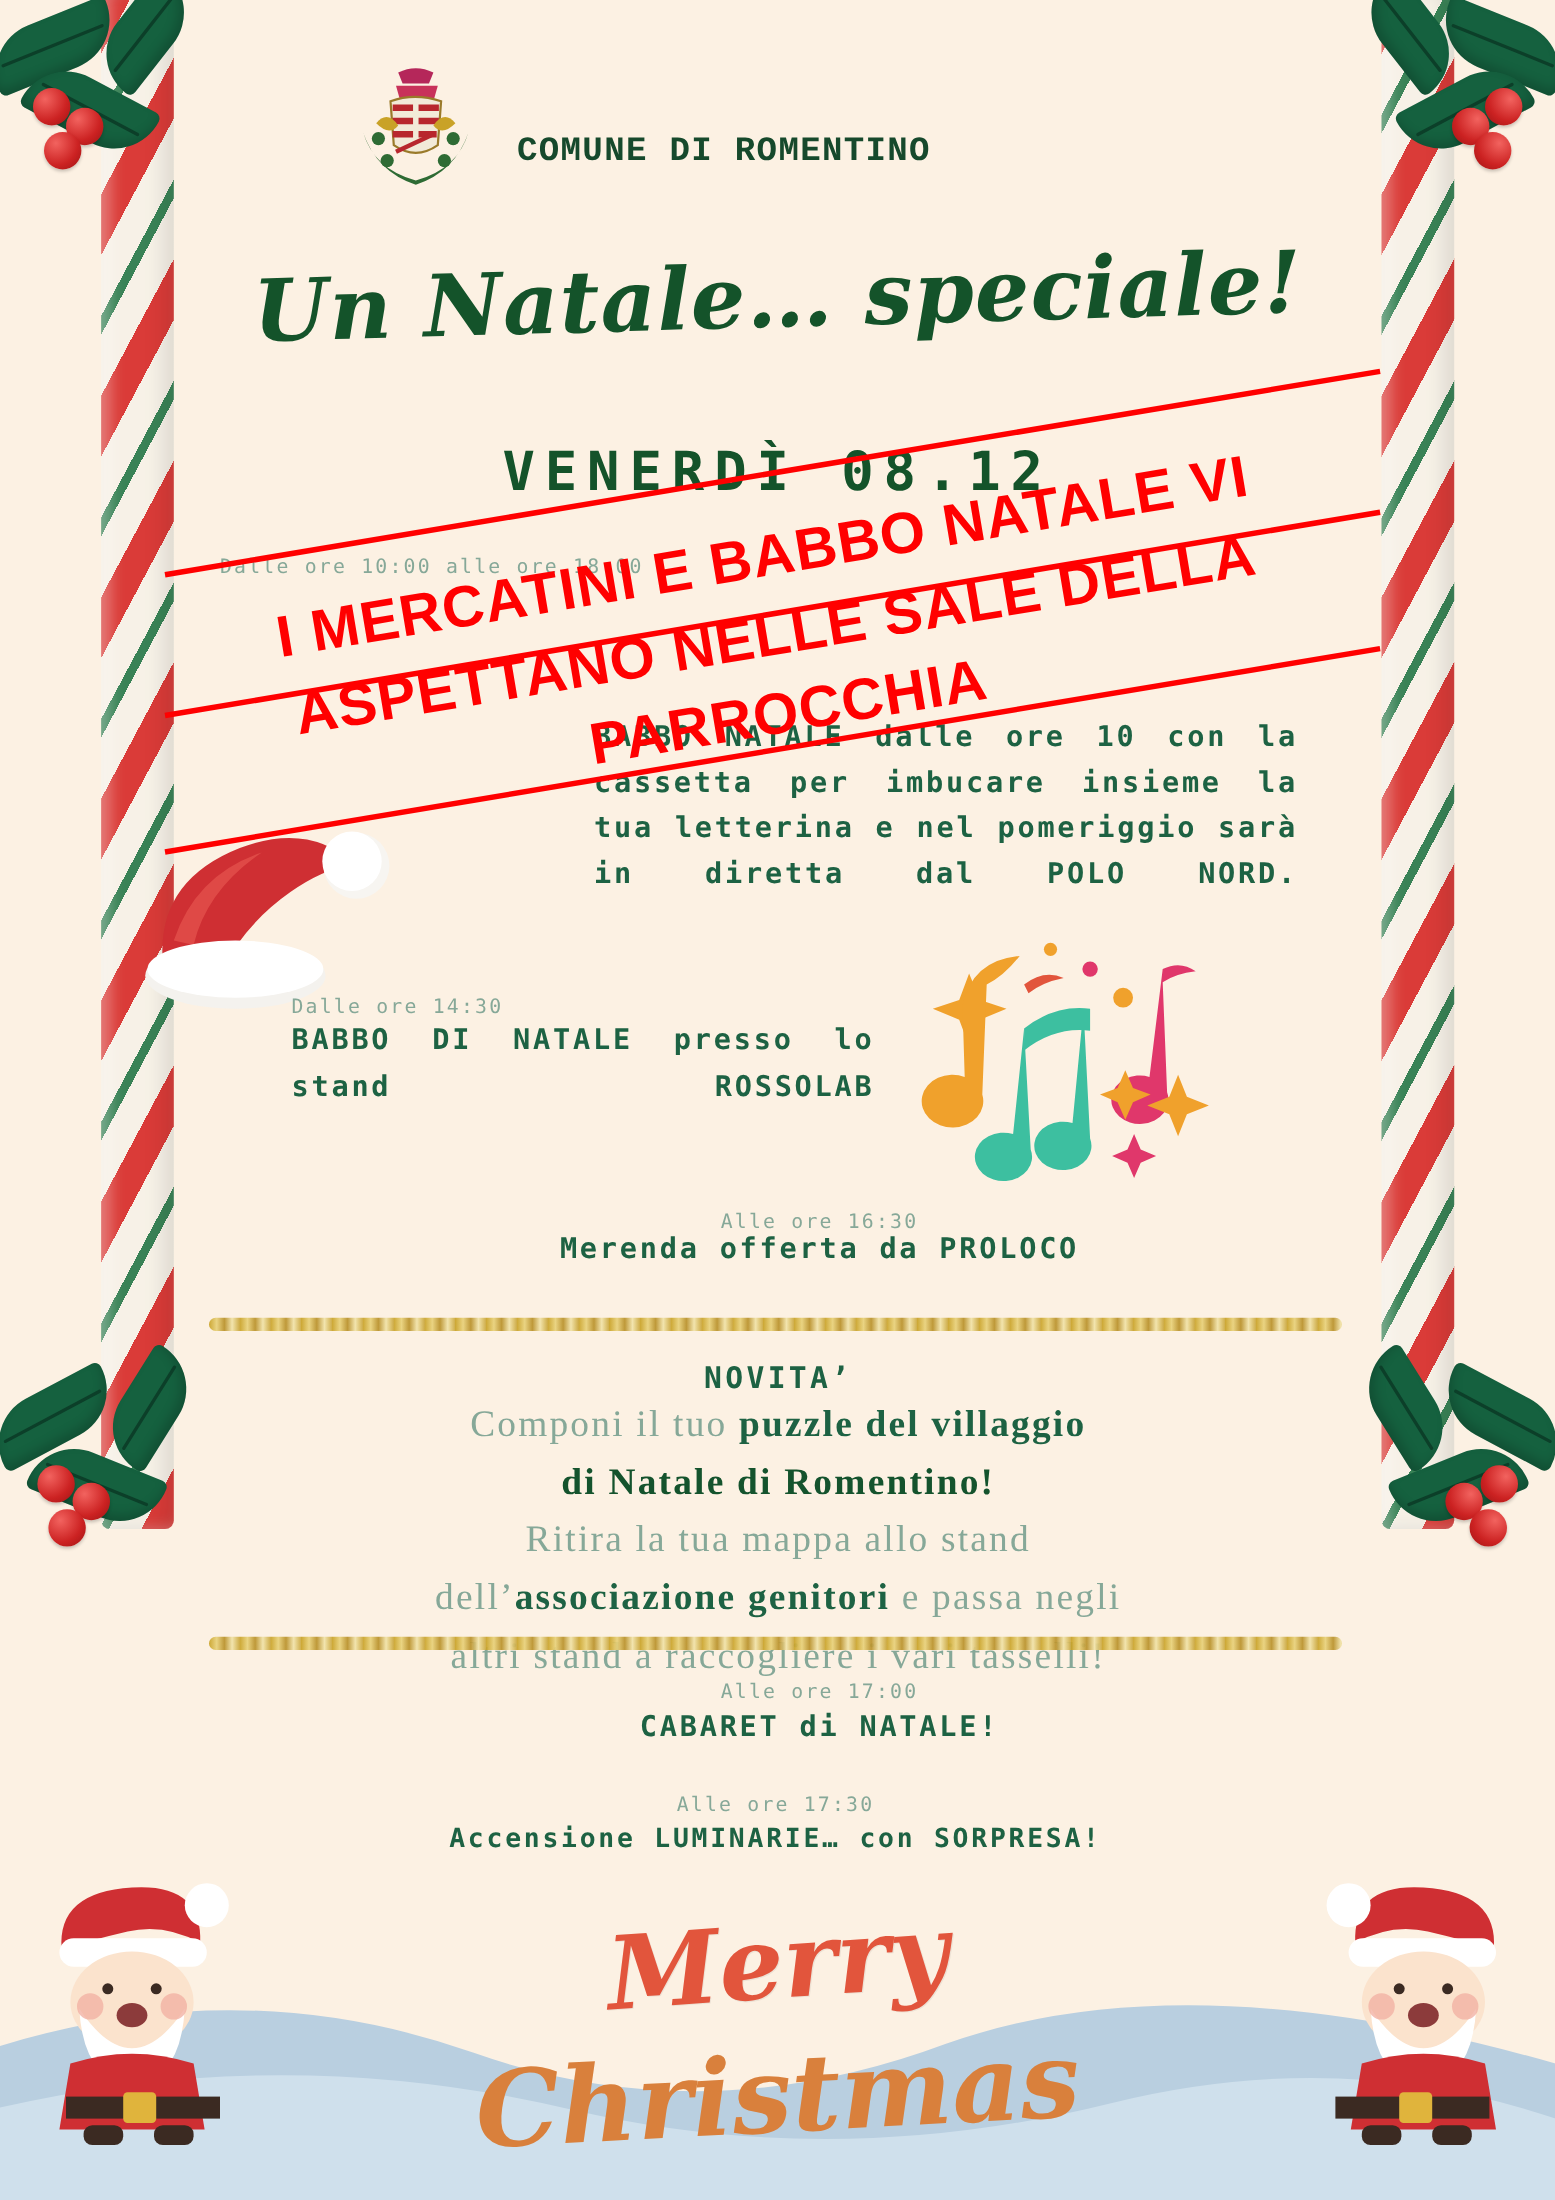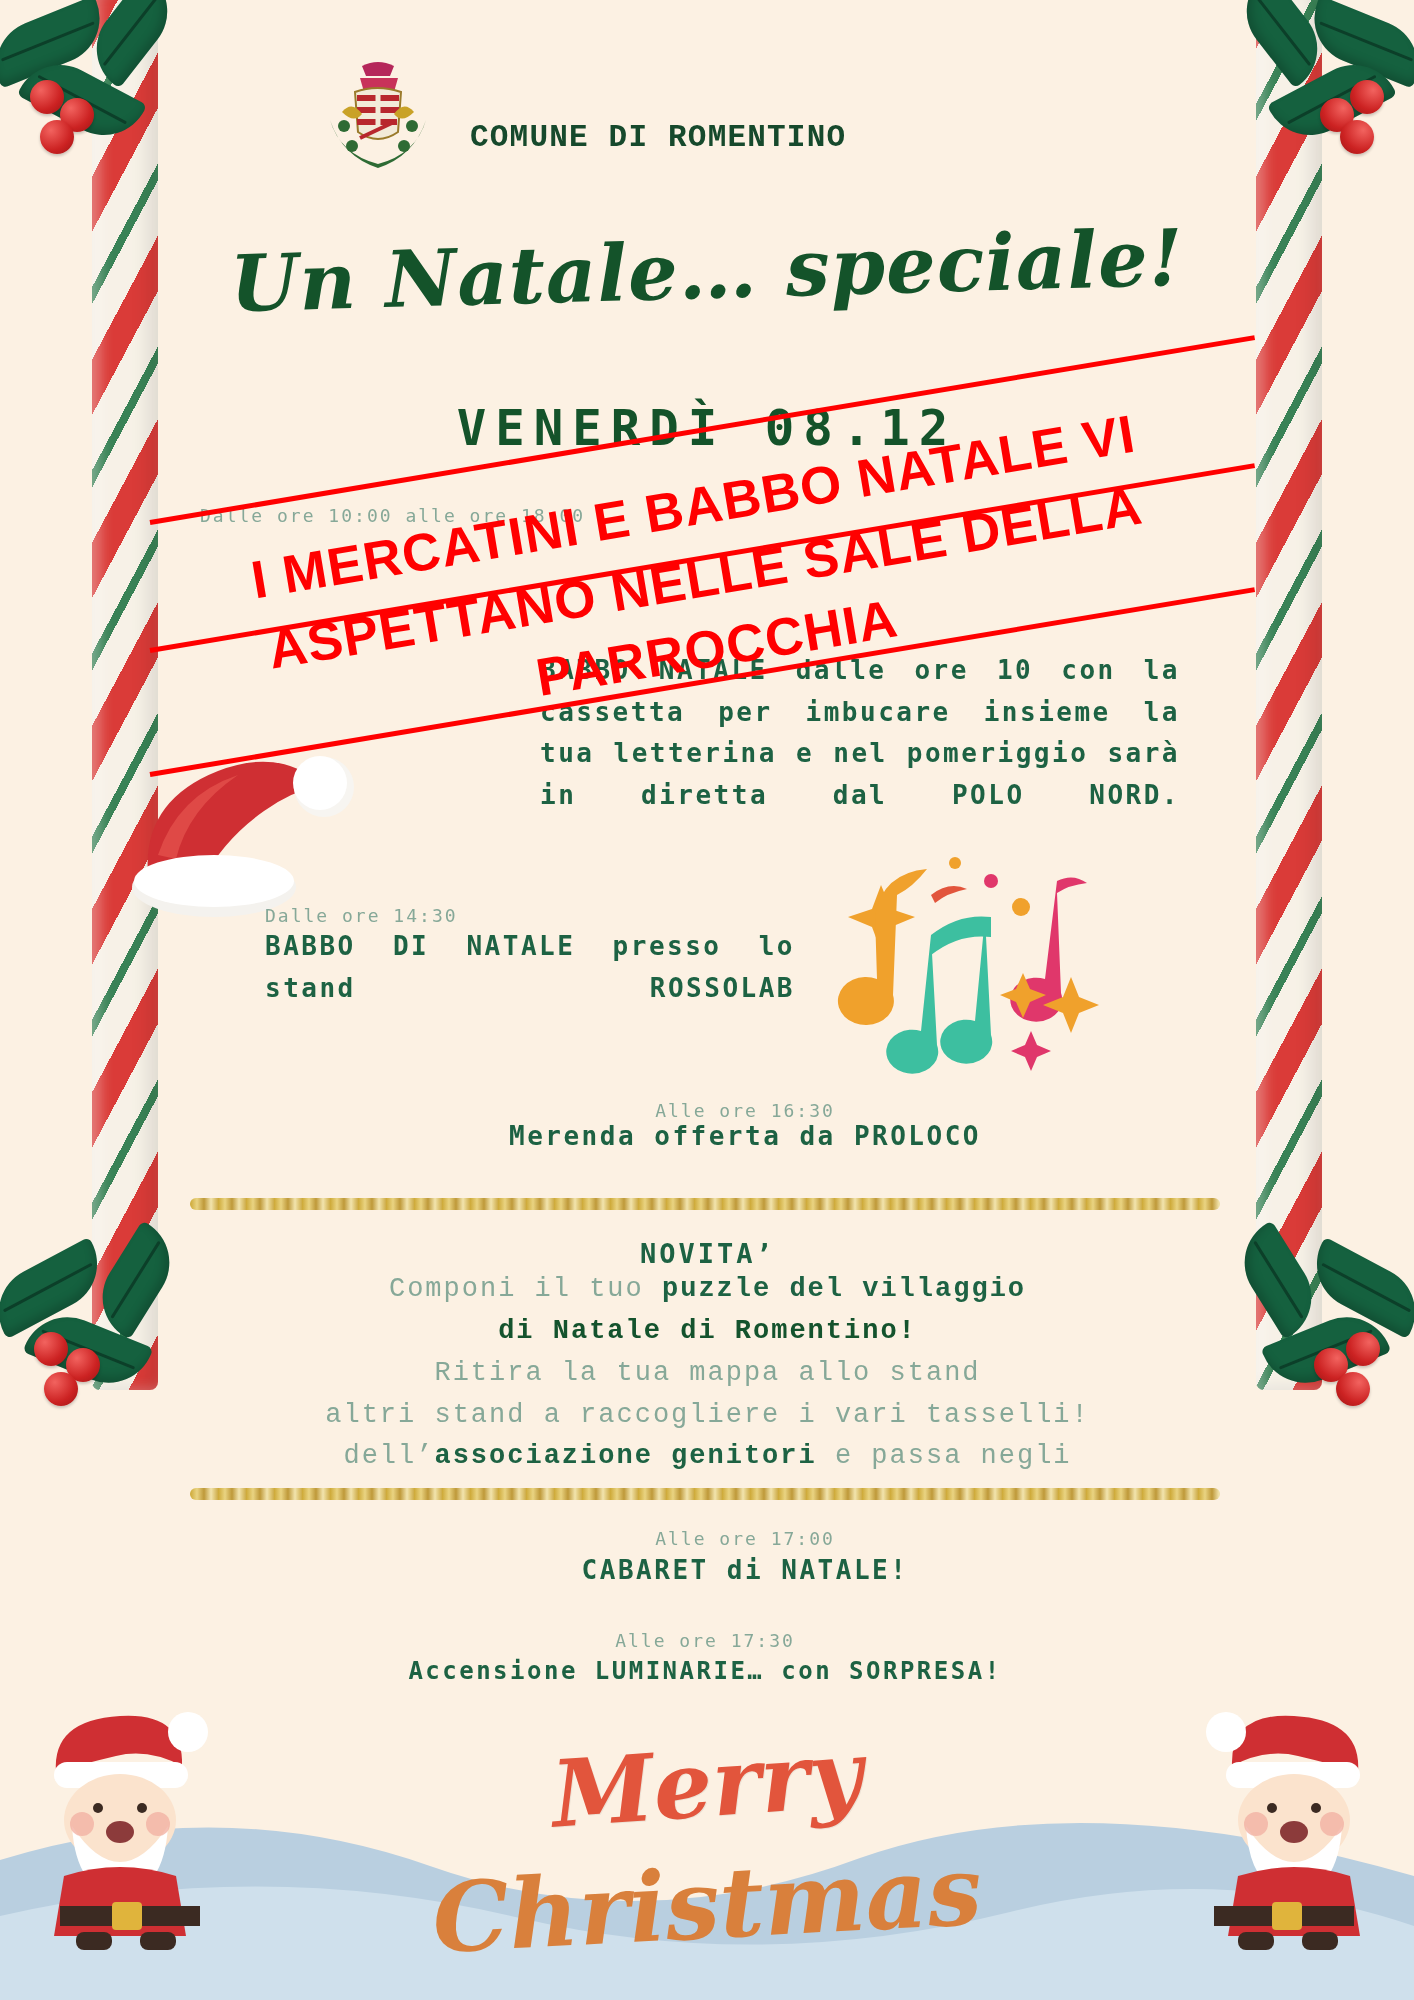--- a/index.html
+++ b/index.html
@@ -147,22 +147,22 @@
   #b5 {
     left: 195px; top: 1238px; width: 1025px;
     text-align: center;
   }
   #b5 .head {
     font-family: "DejaVu Sans Mono", monospace;
     font-weight: bold; font-size: 27px; letter-spacing: 3px;
     color: #1d6243;
   }
   #b5 .ln {
-    font-family: Liberation Mono, monospace;
-    font-size: 27px; letter-spacing: 2px; color: #86a898;
+    font-family: Liberation Serif, serif;
+    font-size: 34px; letter-spacing: 2px; color: #86a898;
     line-height: 1.55;
   }
   #b5 .ln b { color: #1d6243; font-weight: bold; }
   #b5 .ln.dark { color: #14532d; font-weight: bold; }
 
   #b6 { left: 330px; top: 1528px; width: 830px; text-align: center; }
   #b6 .lite { display:block; }
   #b6 .bold { display:block; margin-top: 6px; }
 
   #b7 { left: 200px; top: 1630px; width: 1010px; text-align: center; }
@@ -345,24 +345,24 @@
 
   <div class="gold" id="gold1"></div>
 
   <div class="block" id="b5">
     <div class="head">NOVITA’</div>
     <div class="ln">
       <span>Componi il tuo </span><b>puzzle del villaggio</b>
     </div>
     <div class="ln dark">di Natale di Romentino!</div>
     <div class="ln">Ritira la tua mappa allo stand</div>
-    <div class="ln">altri stand a raccogliere i vari tasselli!</div>
     <div class="ln">
       <span>dell’</span><b>associazione genitori</b><span> e passa negli</span>
     </div>
+    <div class="ln">altri stand a raccogliere i vari tasselli!</div>
   </div>
 
   <div class="gold" id="gold2"></div>
 
   <div class="block" id="b6">
     <span class="lite">Alle ore 17:00</span>
     <span class="bold">CABARET di NATALE!</span>
   </div>
 
   <div class="block" id="b7">

